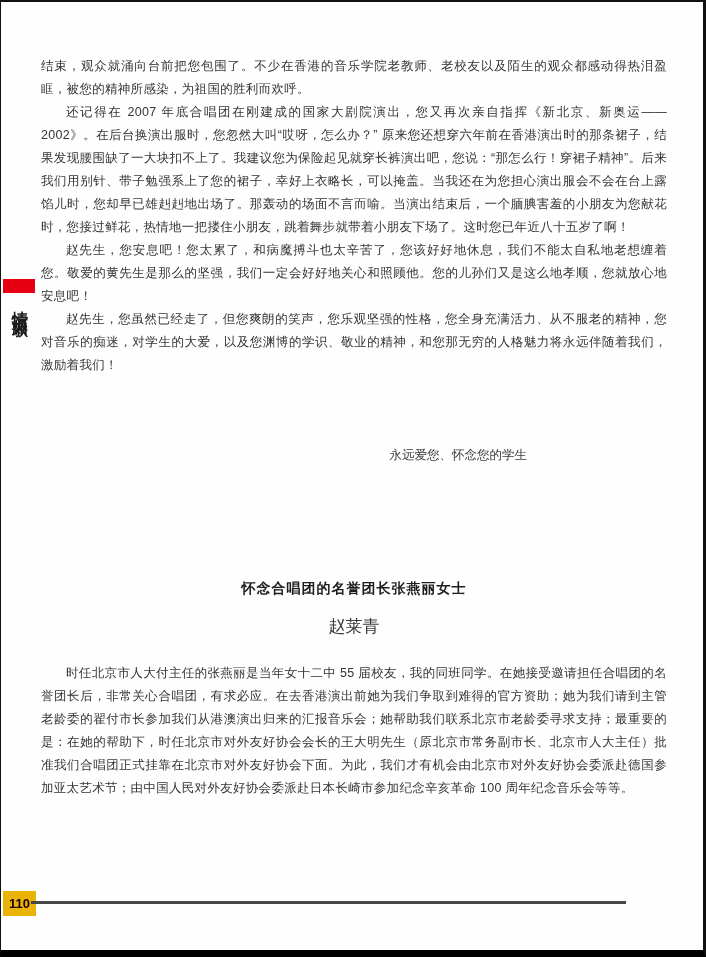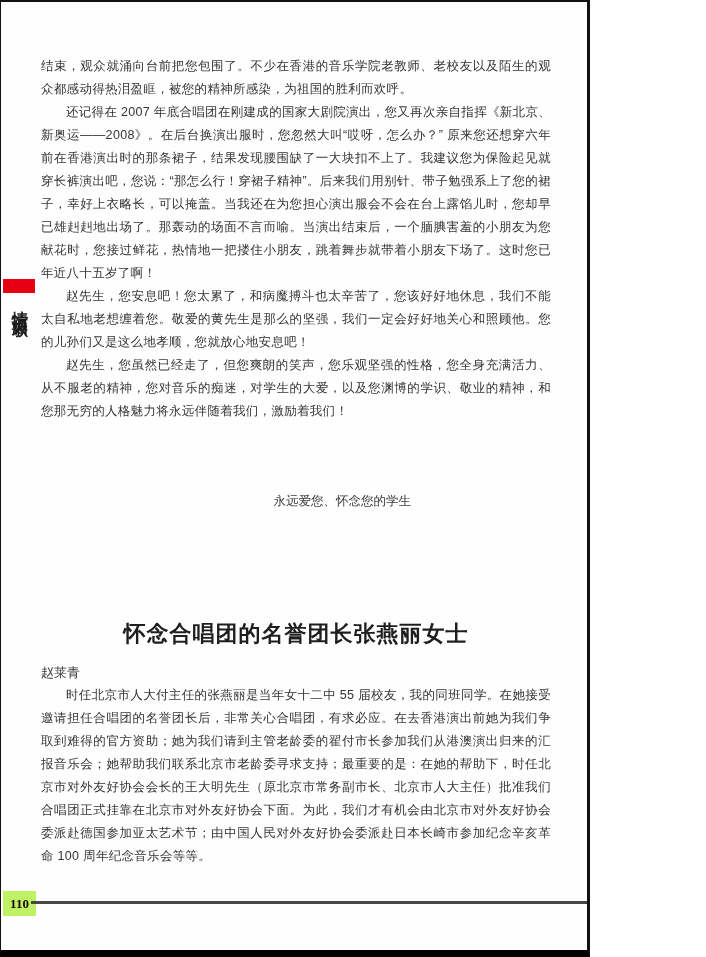--- a/index.html
+++ b/index.html
@@ -1,18 +1,18 @@
 <!DOCTYPE html>
 <html lang="zh"><head>
 <meta charset="utf-8">
 <style>
   html,body { margin:0; padding:0; background:#ffffff; }
   .page {
     position: relative;
-    width: 590px;
+    width: 706px;
     height: 957px;
     box-sizing: border-box;
     background: #fefefe;
     font-family: "Liberation Sans", sans-serif;
     color: #343434;
     overflow: hidden;
     border-top: 2px solid #111;
     border-left: 1px solid #111;
     border-right: 3px solid #111;
     border-bottom: 7px solid #000;
@@ -35,33 +35,34 @@
     margin: 66px 140px 0 auto;
     text-align: right;
     font-size: 12.5px;
     line-height: 24px;
     color: #3a3a3a;
   }
   .signature-block div { white-space: nowrap; }
   .article-title {
     margin: 106px 0 0 0;
     text-align: center;
-    font-size: 22px;
+    font-size: 14px;
     line-height: 30px;
     font-weight: bold;
     color: #1e1e1e;
     letter-spacing: 1px;
   }
   .article-author {
     margin: 12px 0 0 0;
-    font-size: 13px;
+    text-align: center;
+    font-size: 17px;
     line-height: 23px;
     color: #3a3a3a;
   }
-  .article-paragraphs { }
+  .article-paragraphs { margin-top: 24px; }
   
   .side-tab-red {
     position: absolute;
     left: 2px; top: 277px;
     width: 32px; height: 14px;
     background: #e60012;
   }
   .side-tab-title {
     position: absolute;
     left: 8px; top: 296px;
@@ -98,35 +99,35 @@
 
 <div class="page">
 
   <div class="side-tab-red" style="background-color: rgb(230, 0, 18);"></div>
   <div class="side-tab-title">情谊如歌</div>
 
   <div class="content">
 
     <div>
       <p class="body">结束，观众就涌向台前把您包围了。不少在香港的音乐学院老教师、老校友以及陌生的观众都感动得热泪盈眶，被您的精神所感染，为祖国的胜利而欢呼。</p>
-      <p class="body indent">还记得在 2007 年底合唱团在刚建成的国家大剧院演出，您又再次亲自指挥《新北京、新奥运——2008》。在后台换演出服时，您忽然大叫“哎呀，怎么办？” 原来您还想穿六年前在香港演出时的那条裙子，结果发现腰围缺了一大块扣不上了。我建议您为保险起见就穿长裤演出吧，您说：“那怎么行！穿裙子精神”。后来我们用别针、带子勉强系上了您的裙子，幸好上衣略长，可以掩盖。当我还在为您担心演出服会不会在台上露馅儿时，您却早已雄赳赳地出场了。那轰动的场面不言而喻。当演出结束后，一个腼腆害羞的小朋友为您献花时，您接过鲜花，热情地一把搂住小朋友，跳着舞步就带着小朋友下场了。这时您已年近八十五岁了啊！</p>
+      <p class="body indent">还记得在 2007 年底合唱团在刚建成的国家大剧院演出，您又再次亲自指挥《新北京、新奥运——2002》。在后台换演出服时，您忽然大叫“哎呀，怎么办？” 原来您还想穿六年前在香港演出时的那条裙子，结果发现腰围缺了一大块扣不上了。我建议您为保险起见就穿长裤演出吧，您说：“那怎么行！穿裙子精神”。后来我们用别针、带子勉强系上了您的裙子，幸好上衣略长，可以掩盖。当我还在为您担心演出服会不会在台上露馅儿时，您却早已雄赳赳地出场了。那轰动的场面不言而喻。当演出结束后，一个腼腆害羞的小朋友为您献花时，您接过鲜花，热情地一把搂住小朋友，跳着舞步就带着小朋友下场了。这时您已年近八十五岁了啊！</p>
       <p class="body indent">赵先生，您安息吧！您太累了，和病魔搏斗也太辛苦了，您该好好地休息，我们不能太自私地老想缠着您。敬爱的黄先生是那么的坚强，我们一定会好好地关心和照顾他。您的儿孙们又是这么地孝顺，您就放心地安息吧！</p>
       <p class="body indent">赵先生，您虽然已经走了，但您爽朗的笑声，您乐观坚强的性格，您全身充满活力、从不服老的精神，您对音乐的痴迷，对学生的大爱，以及您渊博的学识、敬业的精神，和您那无穷的人格魅力将永远伴随着我们，激励着我们！</p>
 
       <div class="signature-block">
         <div>永远爱您、怀念您的学生</div>
       </div>
     </div>
 
     <div>
       <h1 class="article-title">怀念合唱团的名誉团长张燕丽女士</h1>
       <div class="article-author">赵莱青</div>
       <div class="article-paragraphs">
         <p class="body indent">时任北京市人大付主任的张燕丽是当年女十二中 55 届校友，我的同班同学。在她接受邀请担任合唱团的名誉团长后，非常关心合唱团，有求必应。在去香港演出前她为我们争取到难得的官方资助；她为我们请到主管老龄委的翟付市长参加我们从港澳演出归来的汇报音乐会；她帮助我们联系北京市老龄委寻求支持；最重要的是：在她的帮助下，时任北京市对外友好协会会长的王大明先生（原北京市常务副市长、北京市人大主任）批准我们合唱团正式挂靠在北京市对外友好协会下面。为此，我们才有机会由北京市对外友好协会委派赴德国参加亚太艺术节；由中国人民对外友好协会委派赴日本长崎市参加纪念辛亥革命 100 周年纪念音乐会等等。</p>
       </div>
     </div>
 
   </div>
 
-  <div class="page-number-badge" style="background-color: #bef264; font-family: Liberation Serif, serif;">110</div>
+  <div class="page-number-badge" style="background-color: #eab308;">110</div>
   <div class="footer-rule" style="background-color: rgb(71, 71, 71);"></div>
 
 </div>
 
 </body></html>

